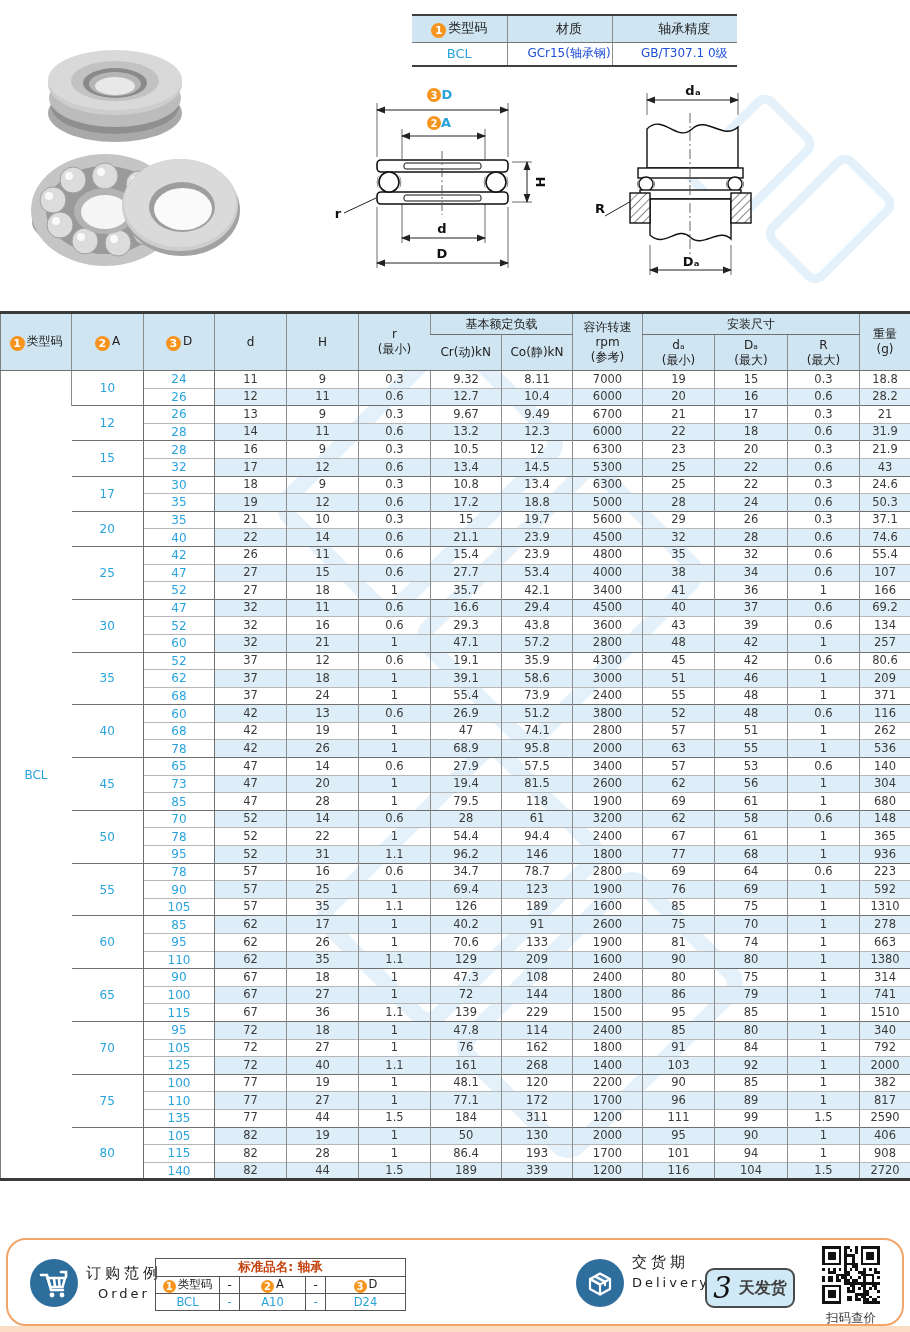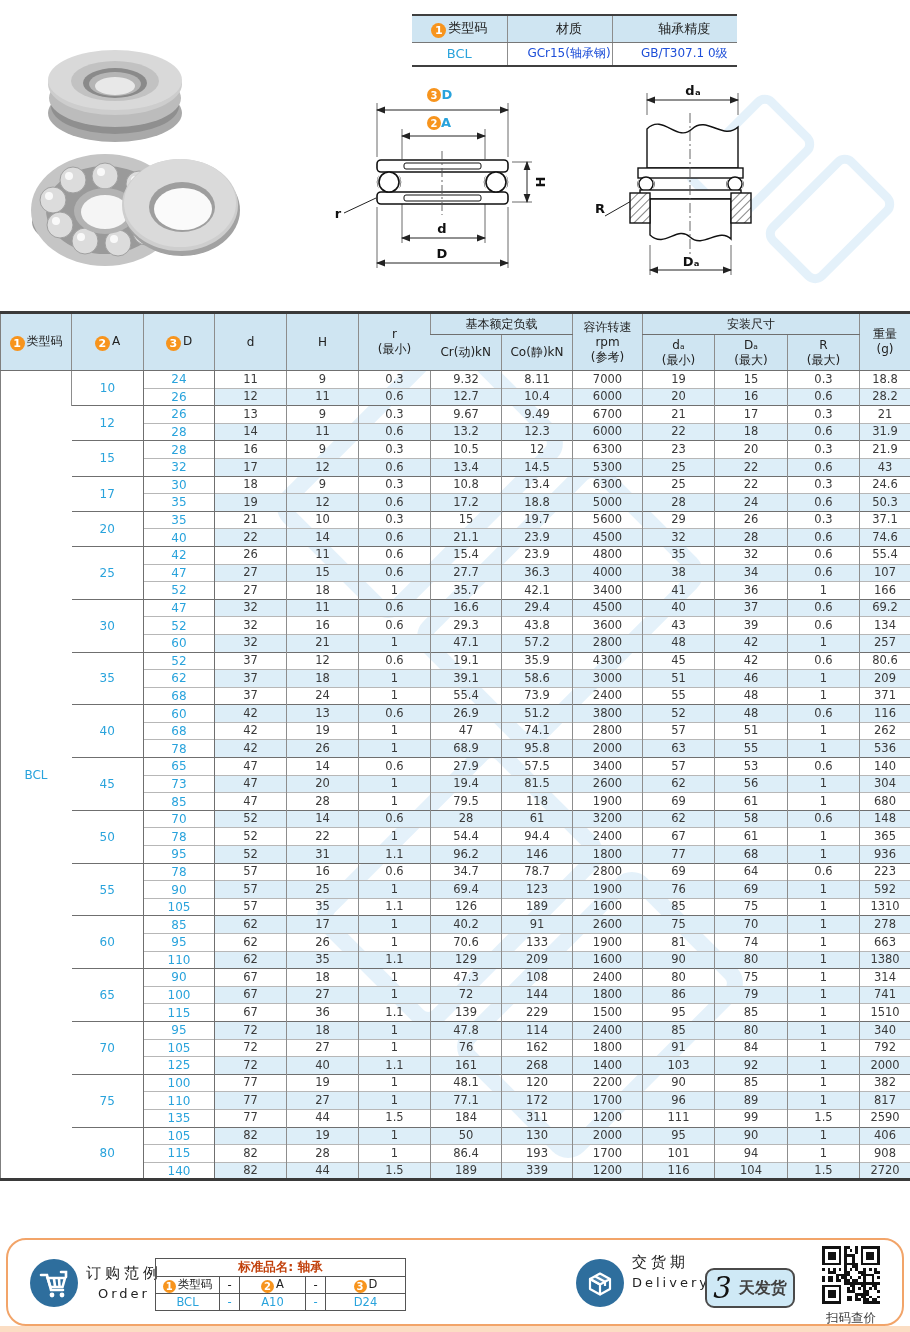--- a/index.html
+++ b/index.html
@@ -462,21 +462,21 @@
             <td class="num">32</td>
             <td class="num">0.6</td>
             <td class="num">55.4</td>
           </tr>
           <tr class="alt">
             <td class="dval">47</td>
             <td class="num d1">27</td>
             <td class="num">15</td>
             <td class="num">0.6</td>
             <td class="num">27.7</td>
-            <td class="num">36.3</td>
+            <td class="num">53.4</td>
             <td class="num">4000</td>
             <td class="num">38</td>
             <td class="num">34</td>
             <td class="num">0.6</td>
             <td class="num">107</td>
           </tr>
           <tr>
             <td class="dval">52</td>
             <td class="num d1">27</td>
             <td class="num">18</td>

